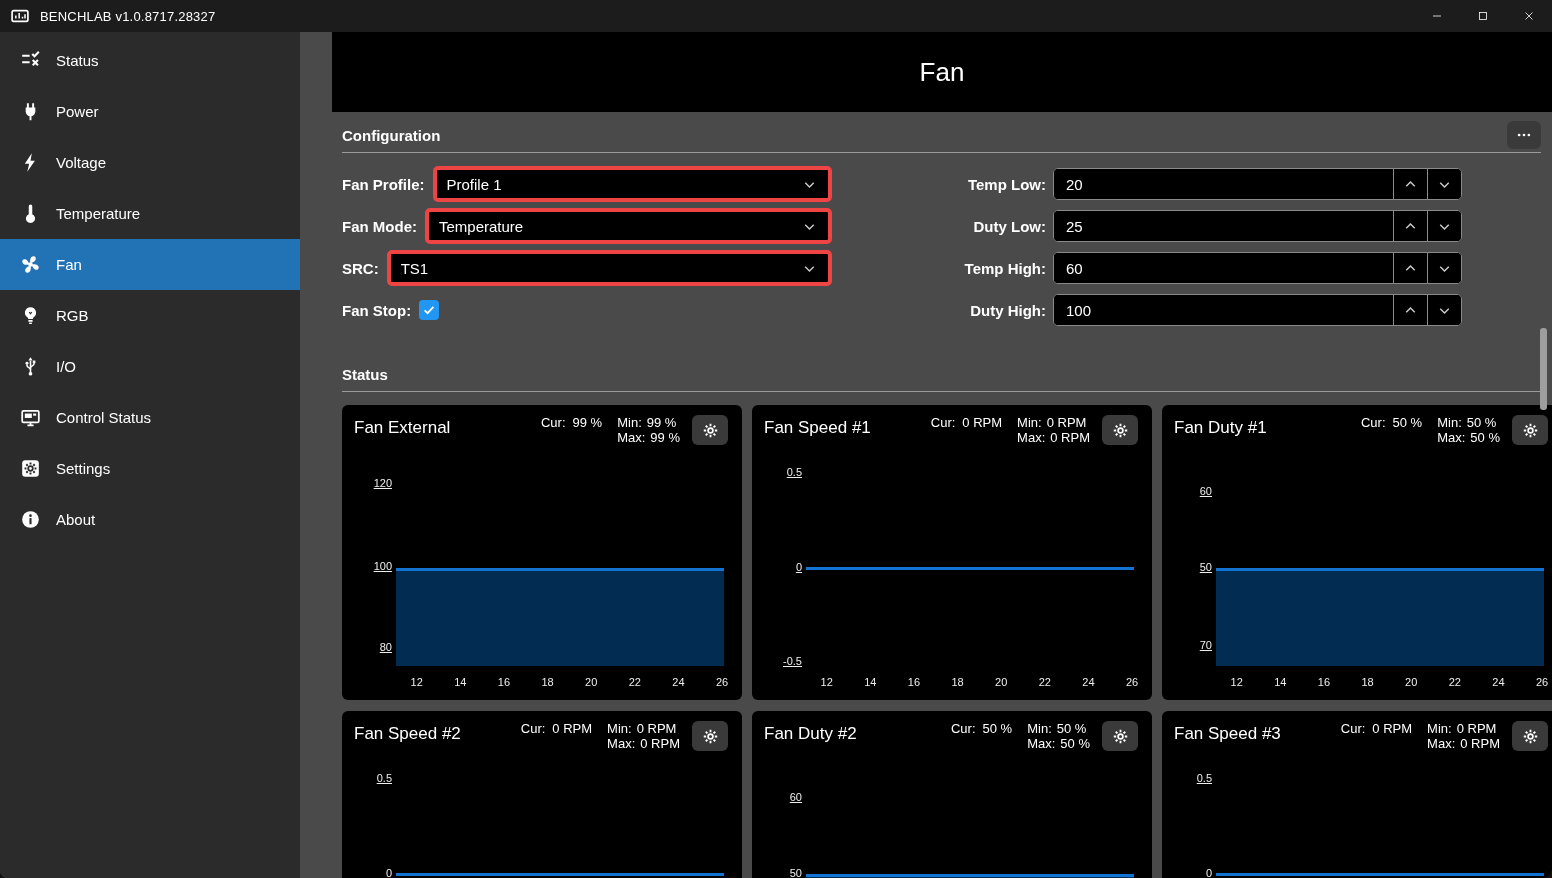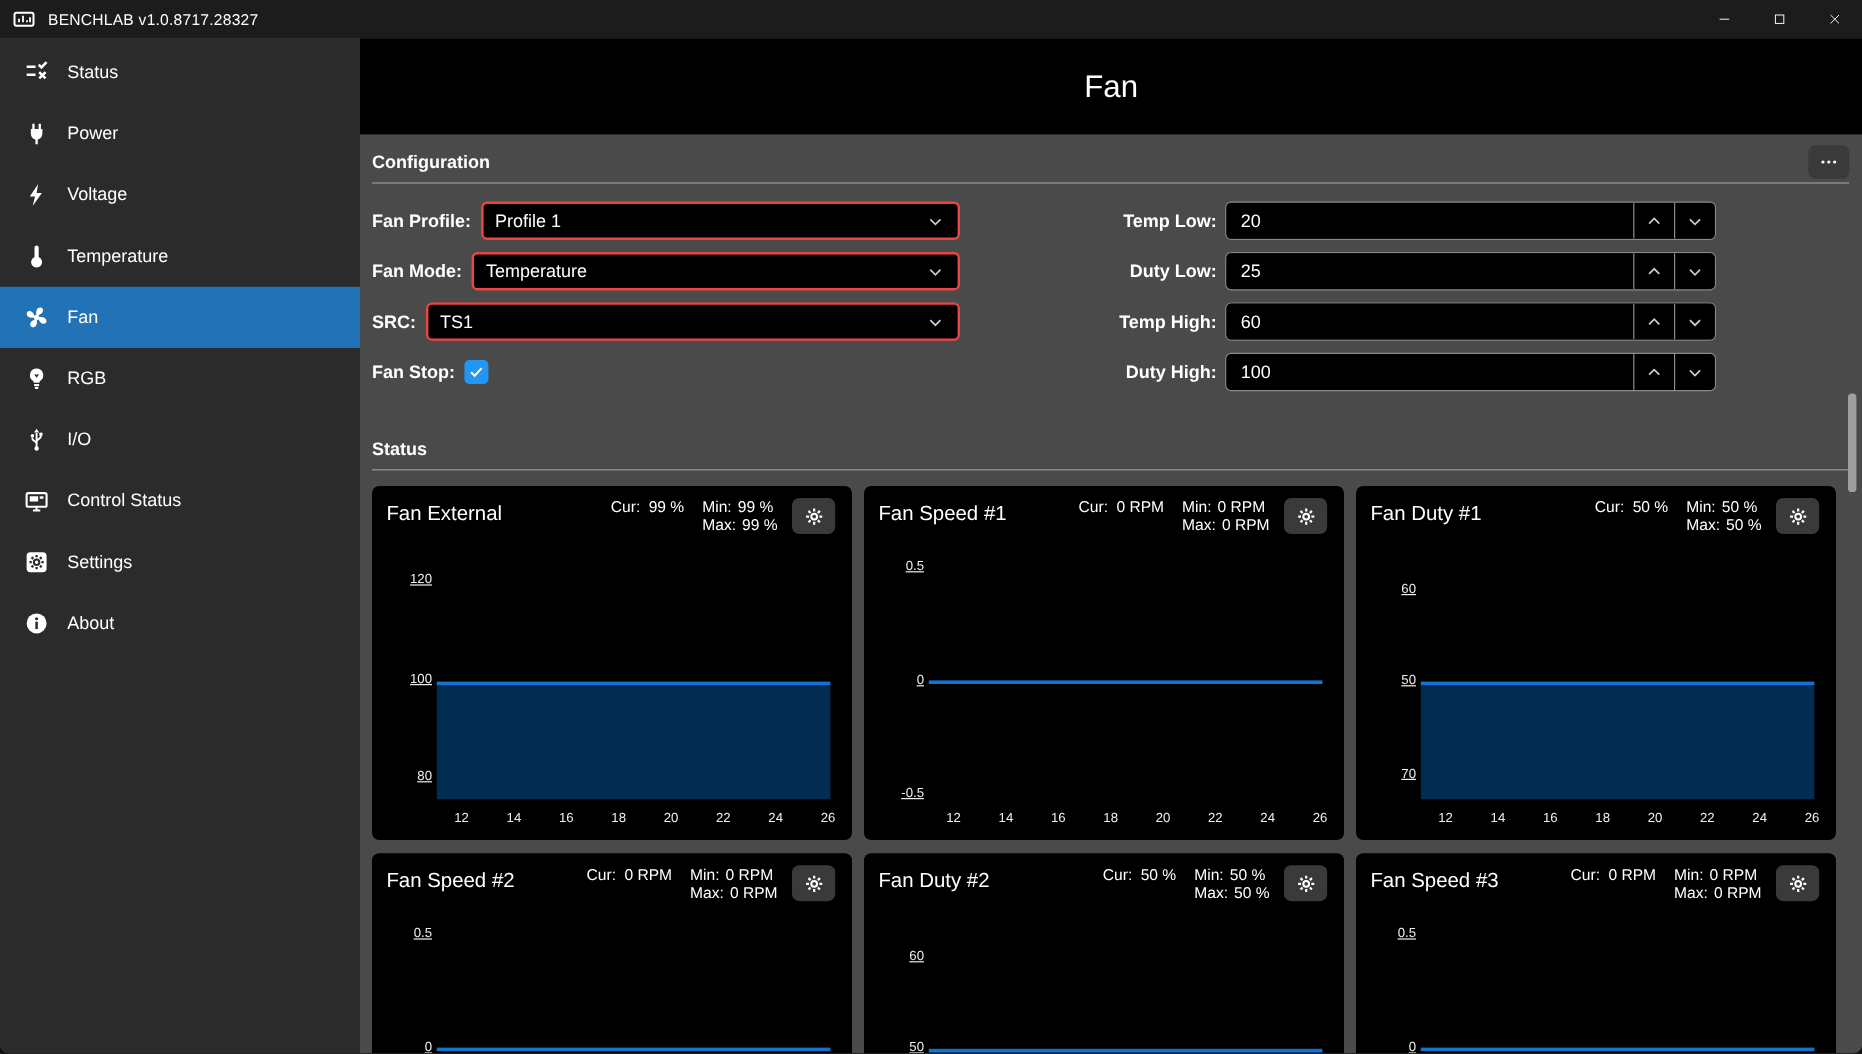--- a/index.html
+++ b/index.html
@@ -6,21 +6,21 @@
   body{width:1552px;height:878px;overflow:hidden;font-family:"Liberation Sans",sans-serif;-webkit-font-smoothing:antialiased;}
   .window{width:1552px;height:878px;display:flex;flex-direction:column;border-radius:0 0 8px 8px;overflow:hidden;background:#4a4a4a;}
   
   .titlebar{height:32px;background:#1c1c1c;display:flex;align-items:center;color:#fff;flex:0 0 auto;}
   .titlebar .app-icon{width:20px;height:20px;margin:0 10px 0 10px;display:flex;align-items:center;justify-content:center;}
   .titlebar .title{font-size:13px;letter-spacing:.2px;}
   .win-controls{margin-left:auto;display:flex;height:32px;}
   .win-btn{width:46px;height:32px;background:transparent;border:0;color:#fff;display:flex;align-items:center;justify-content:center;cursor:pointer;}
   .win-btn svg{width:12px;height:12px;}
   
-  .app-body{flex:1;display:flex;min-height:0;}
+  .app-body{flex:1;display:flex;min-height:0;gap:32px;}
   .sidebar{width:300px;flex:0 0 300px;background:#2b2b2b;padding-top:3px;}
   .side-item{height:51px;display:flex;align-items:center;padding-left:17px;color:#fff;cursor:pointer;}
   .side-item .icon{width:26px;height:24px;display:flex;align-items:center;justify-content:center;}
   .side-item .icon svg{width:21px;height:21px;}
   .side-item .lbl{margin-left:13px;font-size:15px;}
   .side-item.selected{background:#2273b5;}
   
   .main{flex:1;display:flex;flex-direction:column;position:relative;min-width:0;}
   .page-header{height:80px;flex:0 0 80px;background:#000;display:flex;align-items:center;justify-content:center;}
   .page-title{color:#fff;font-size:26px;font-weight:400;}
@@ -31,21 +31,21 @@
   .more-btn svg{width:18px;height:18px;}
   .divider{border:0;height:1px;background:#9a9a9a;margin:2px 0 0 0;}
   .status-head{margin-top:22px;}
   
   .config-grid{margin-top:16px;display:flex;}
   .config-left{width:490px;flex:0 0 490px;}
   .config-right{width:500px;flex:0 0 500px;margin-left:130px;}
   .cfg-row{height:30px;margin-bottom:12px;display:flex;align-items:center;}
   .cfg-label{color:#fff;font-size:15px;font-weight:bold;margin-right:8px;white-space:nowrap;}
   .cfg-label-r{color:#fff;font-size:15px;font-weight:bold;width:84px;flex:0 0 84px;text-align:right;margin-right:7px;white-space:nowrap;}
-  .select{flex:1;height:28px;background:#000;border:2px solid #ef4444;border-radius:5px;display:flex;align-items:center;padding:0 10px;color:#fff;font-size:15px;cursor:pointer;}
+  .select{flex:1;height:28px;background:#000;border:4px solid #ef4444;border-radius:5px;display:flex;align-items:center;padding:0 10px;color:#fff;font-size:15px;cursor:pointer;}
   .select .chev{margin-left:auto;display:flex;}
   .select .chev svg{width:17px;height:17px;}
   .checkbox{width:20px;height:20px;border-radius:4px;background:#2196f3;display:flex;align-items:center;justify-content:center;cursor:pointer;}
   .checkbox svg{width:14px;height:14px;}
   .numgroup{flex:1;height:30px;border:1px solid #8a8a8a;border-radius:5px;display:flex;overflow:hidden;background:#000;}
   .numinput{flex:1;color:#fff;font-size:15px;display:flex;align-items:center;padding:0 12px;background:#000;}
   .stepbtn{width:34px;flex:0 0 34px;background:#000;border:0;border-left:1px solid #8a8a8a;display:flex;align-items:center;justify-content:center;cursor:pointer;}
   .stepbtn svg{width:17px;height:17px;}
   
   .cards{margin-top:13px;display:grid;grid-template-columns:repeat(3,400px);gap:11px 10px;}

